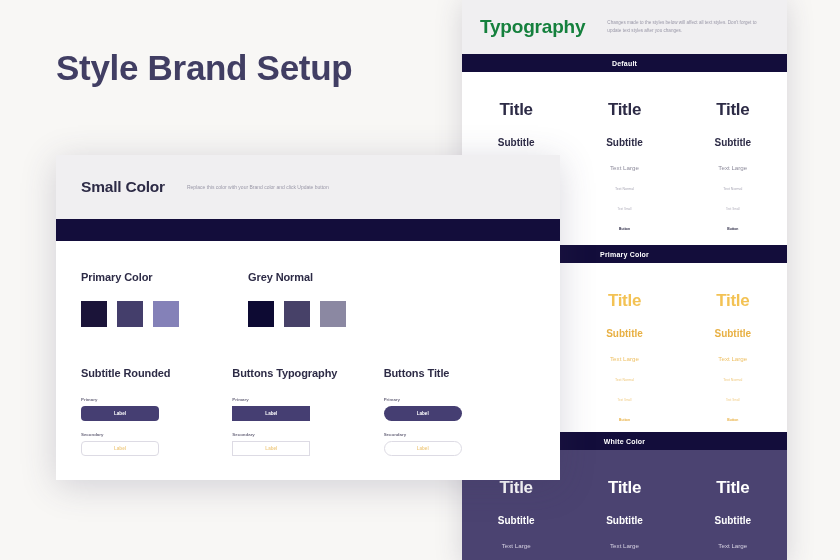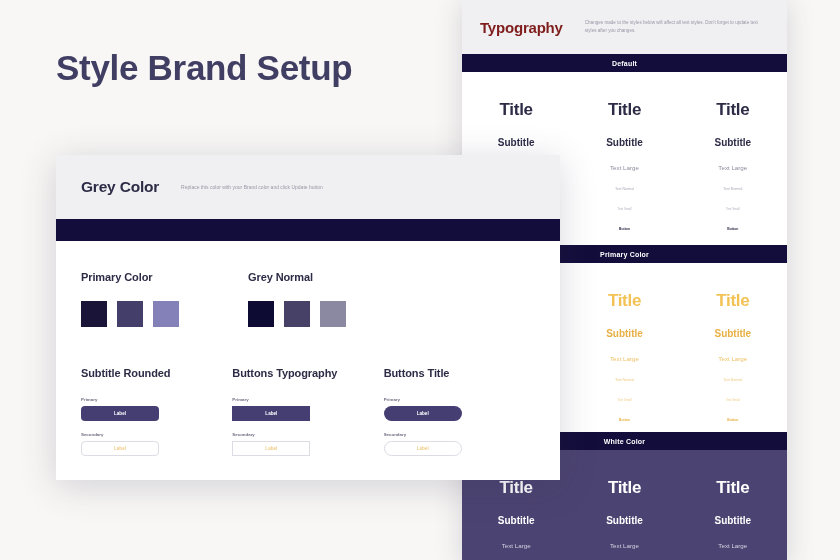--- a/index.html
+++ b/index.html
@@ -31,21 +31,21 @@
     overflow:hidden;
   }
   #typography-header {
     height:54px;
     background:#f0eff1;
     display:flex;
     align-items:center;
     padding:0 18px;
   }
   #typography-header .t-title {
-    font-size:15px; font-weight:bold; color:#7f1d1d;
+    font-size:19px; font-weight:bold; color:#15803d;
     letter-spacing:-0.2px;
   }
   #typography-header .t-desc {
     margin-left:22px;
     font-size:4.6px;
     line-height:1.75;
     color:#9a98a8;
     max-width:185px;
   }
   .band {
@@ -254,21 +254,21 @@
         <div class="r-small">Text Small</div>
 
       </div>
     </div>
   </div>
 </div>
 
 <div id="brand-panel">
 
   <div id="brand-header">
-    <div class="b-title">Grey Color</div>
+    <div class="b-title">Small Color</div>
     <div class="b-desc">Replace this color with your Brand color and click Update button</div>
   </div>
 
   <div id="brand-band"></div>
 
   <div id="brand-body">
 
     <div class="brand-row">
 
       <div class="brand-cell">

